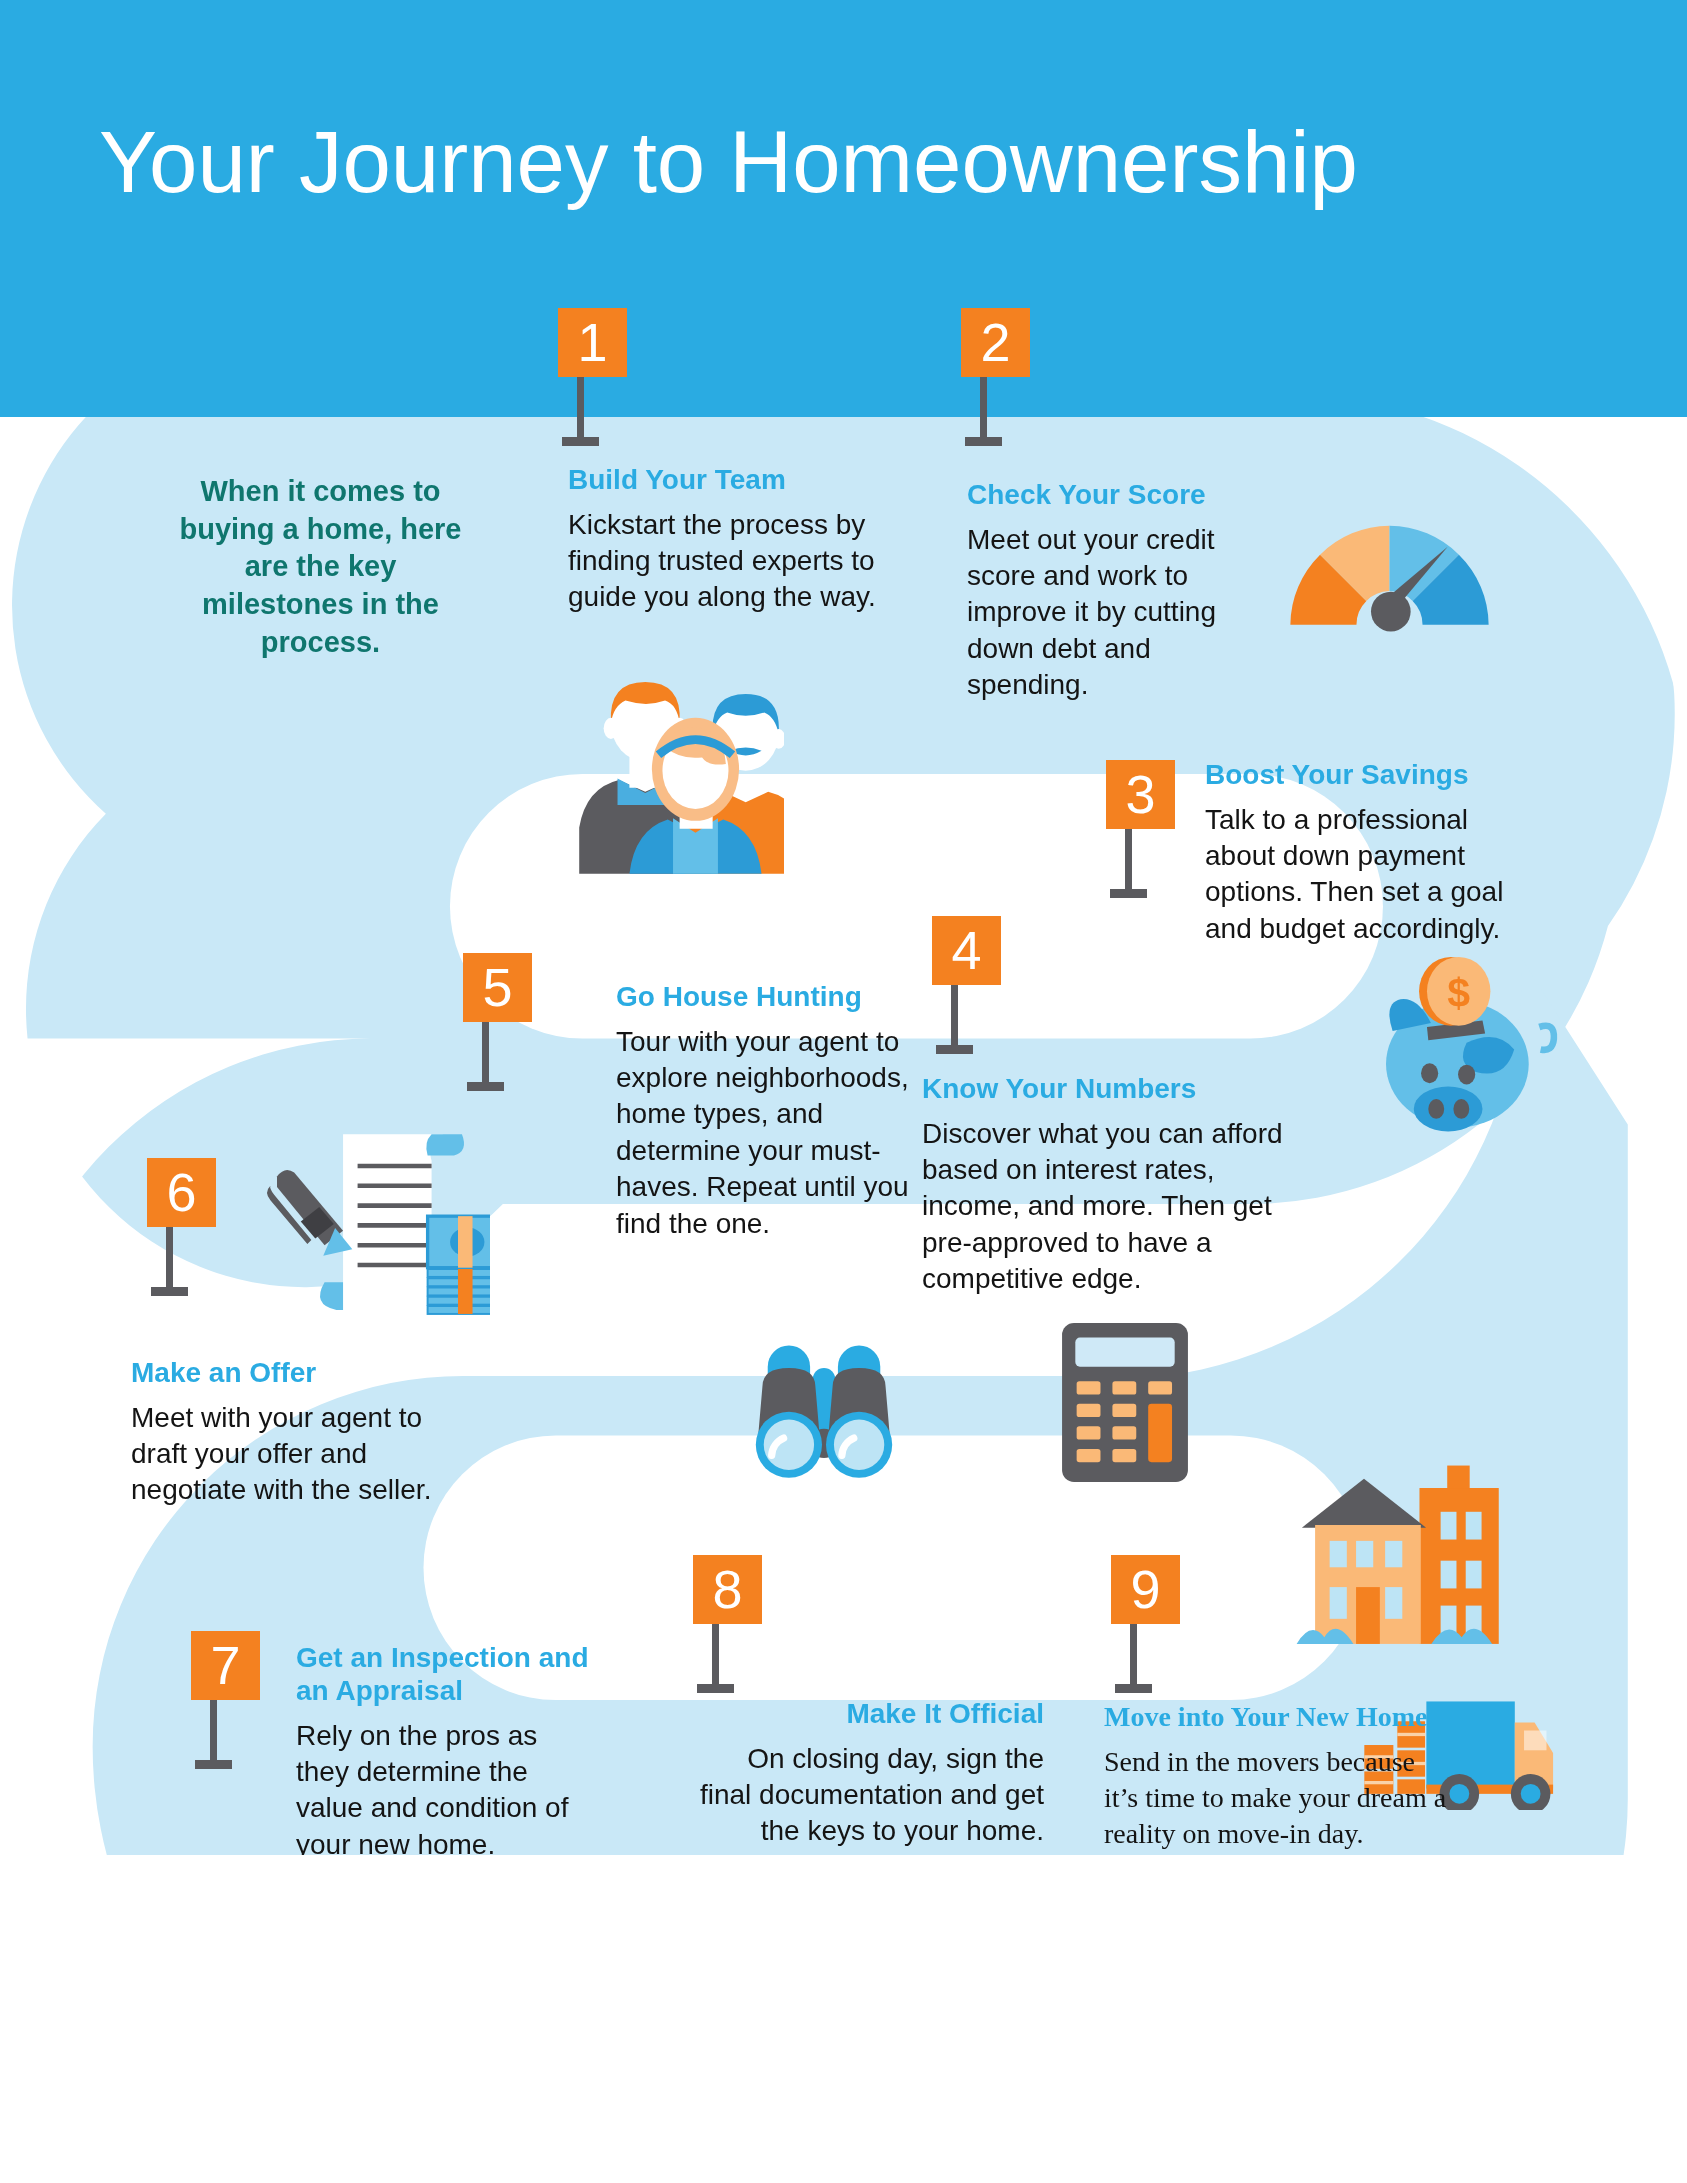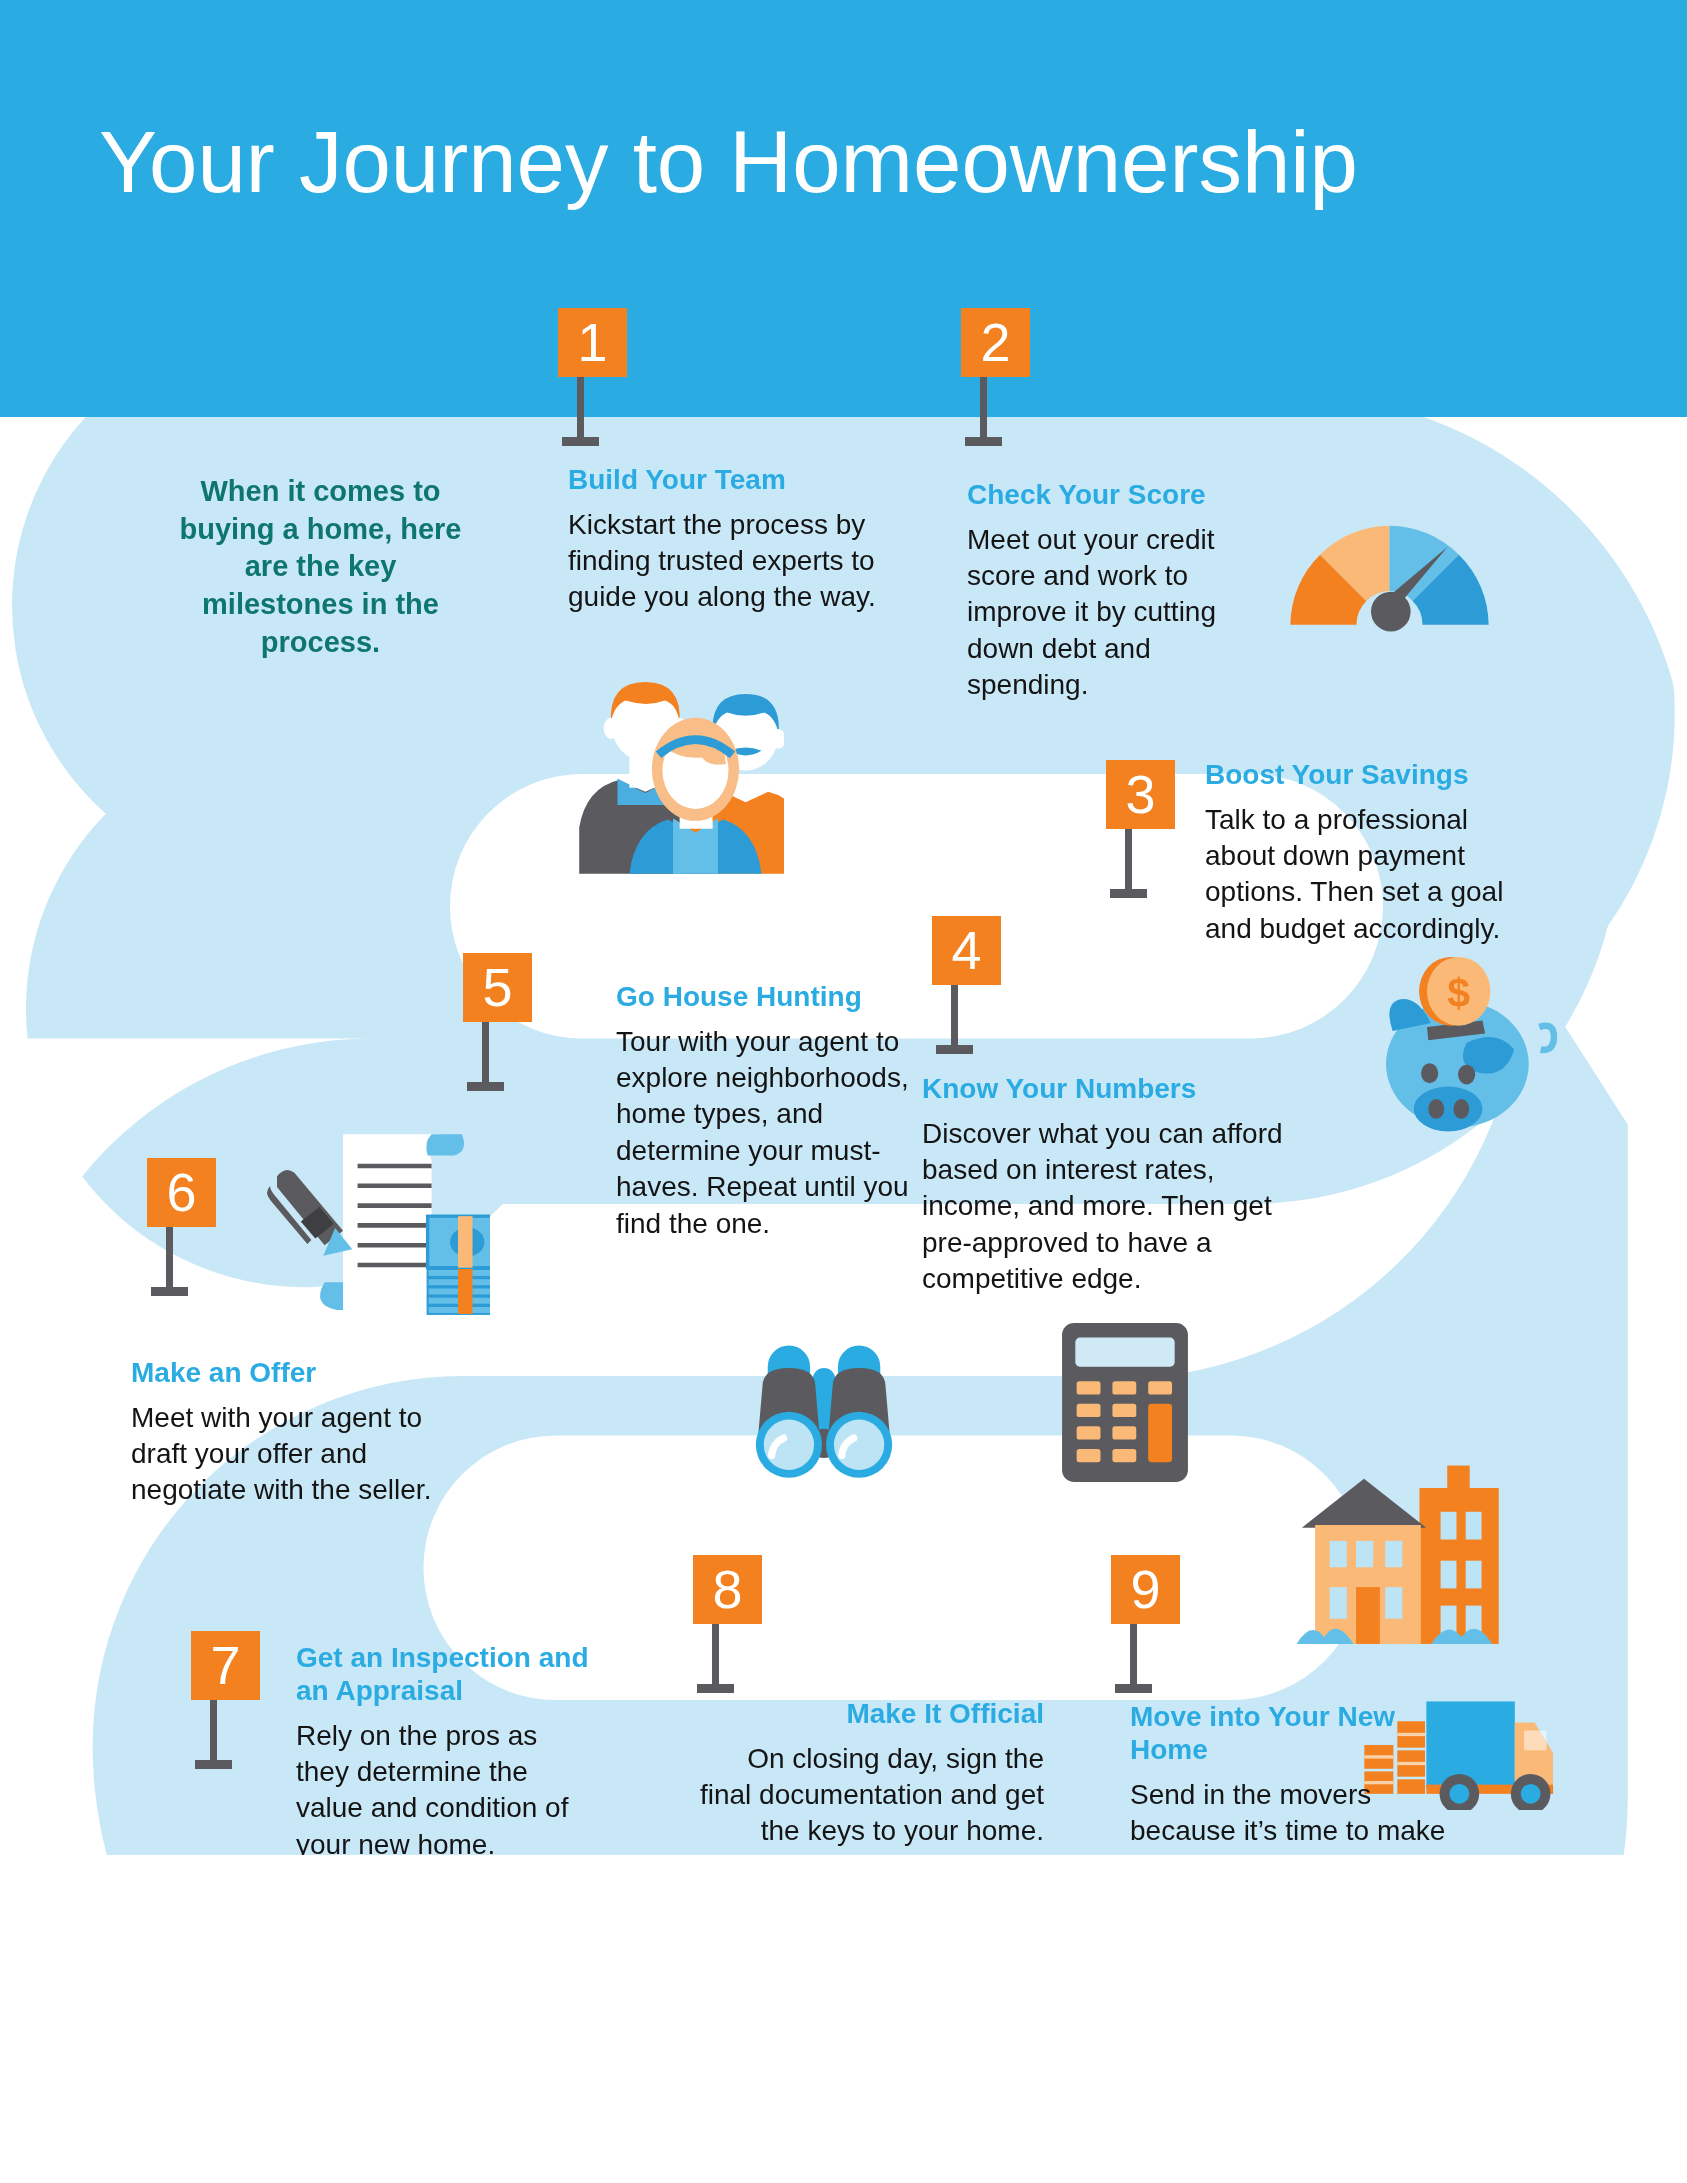--- a/index.html
+++ b/index.html
@@ -111,21 +111,21 @@
 
   
   #step1 { left: 568px; top: 463px;  width: 311px; }
   #step2 { left: 967px; top: 478px; width: 291px; }
   #step3 { left: 1205px; top: 758px; width: 331px; }
   #step4 { left: 922px; top: 1072px; width: 390px; }
   #step5 { left: 568px;  top: 980px; width: 304px; margin-left: 48px; }
   #step6 { left: 131px;  top: 1356px; width: 311px; }
   #step7 { left: 296px;  top: 1641px; width: 298px; }
   #step8 { left: 693px; top: 1697px; width: 351px; text-align: right; }
-  #step9 { left: 1130px; top: 1700px; width: 344px; }
+  #step9 { left: 1104px; top: 1700px; width: 344px; font-family: Liberation Serif, serif; }
 
   #mk1 { left: 558px;  top: 308px; }
   #mk2 { left: 961px; top: 308px; }
   #mk3 { left: 1106px; top: 760px; }
   #mk4 { left: 932px; top: 916px; }
   #mk5 { left: 463px;  top: 953px; }
   #mk6 { left: 147px;  top: 1158px; }
   #mk7 { left: 191px;  top: 1631px; }
   #mk8 { left: 693px; top: 1555px; }
   #mk9 { left: 1111px; top: 1555px; }

